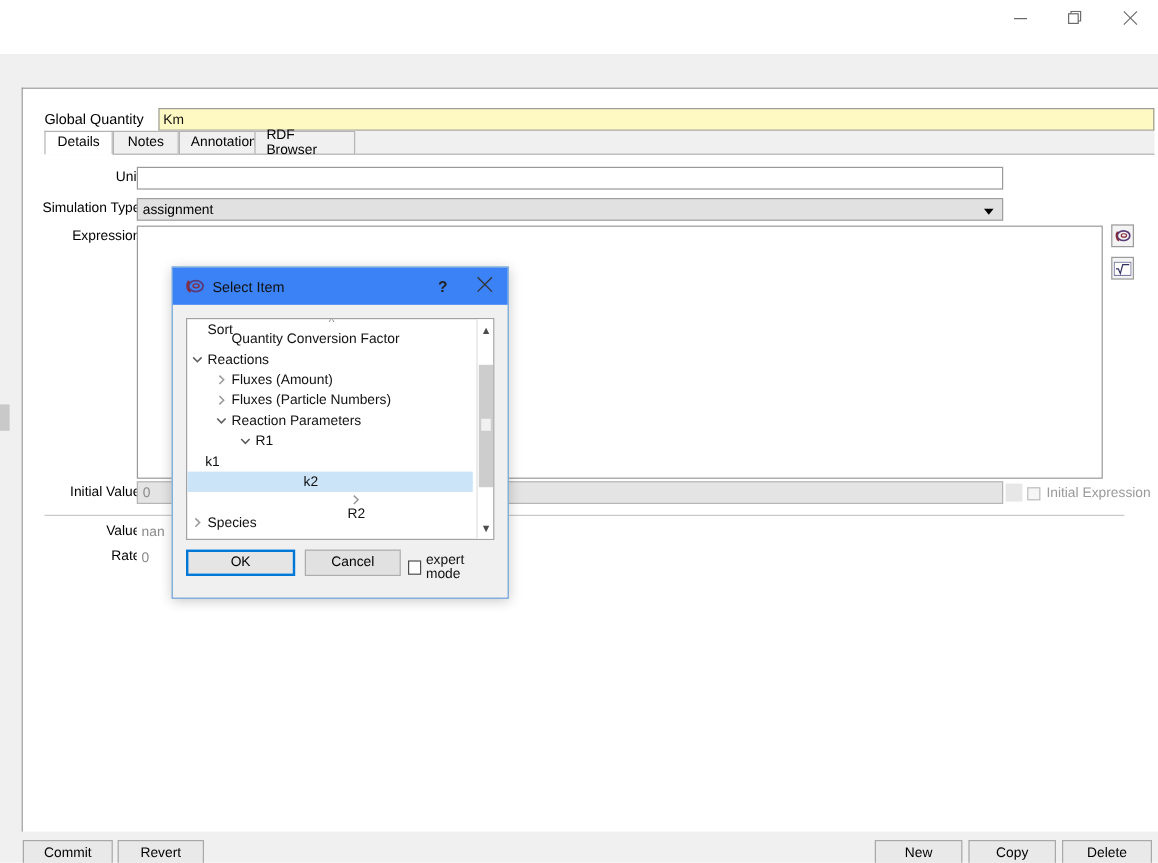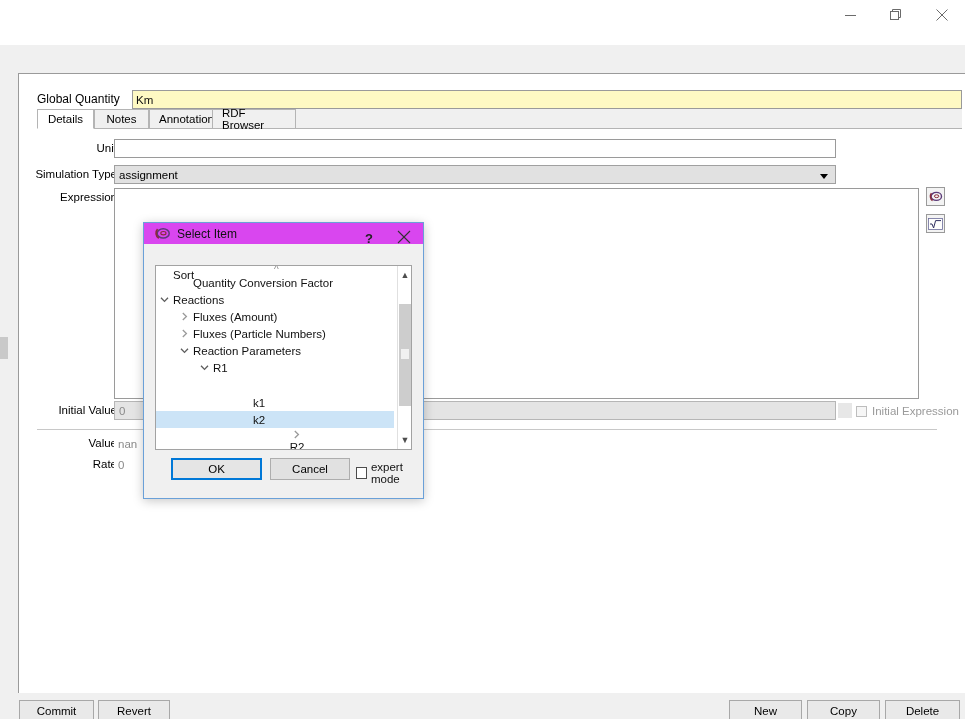--- a/index.html
+++ b/index.html
@@ -196,22 +196,22 @@
   
   .dialog {
     position: absolute;
     left: 143px; top: 222px; width: 281px; height: 277px;
     background: #f0f0f0;
     border: 1px solid #6aa0d8;
     box-sizing: border-box;
     box-shadow: 0 2px 10px rgba(0,0,0,0.22);
   }
   .dlg-title {
-    position: absolute; left: 0; top: 0; width: 279px; height: 21px;
-    background: #d946ef;
+    position: absolute; left: 0; top: 0; width: 279px; height: 31px;
+    background: #3b82f6;
     display: flex; align-items: center;
   }
   .dlg-logo { margin-left: 10px; width: 17px; height: 15px; }
   .dlg-title-text {
     margin-left: 6px; font-size: 12px; color: #111;
   }
   .dlg-help {
     position: absolute; right: 50px; top: 8px;
     font-size: 13px; font-weight: bold; color: #222;
   }
@@ -265,21 +265,21 @@
   .vs-thumb {
     position: absolute; left: 1px; top: 38px; width: 12px; height: 102px;
     background: #cdcdcd;
   }
   .vs-thumb .grip {
     position: absolute; left: 2px; top: 45px; width: 8px; height: 10px;
     background: #f1f1f1;
   }
 
   .dlg-footer {
-    position: absolute; left: 11px; top: 235px; width: 257px; height: 24px; margin-left: 16px;
+    position: absolute; left: 11px; top: 235px; width: 257px; height: 24px;
   }
   .dbtn {
     position: absolute; top: 0; height: 22px;
     background: #e1e1e1;
     border: 1px solid #adadad;
     box-sizing: border-box;
     display: flex; align-items: center; justify-content: center;
     font-size: 11.5px; color: #000;
   }
   .dbtn.focus {
@@ -465,21 +465,21 @@
             <span class="tlabel">Reaction Parameters</span>
           </div>
           <div class="trow" style="padding-left: 42px;">
             <span class="tchev">
               <svg width="9" height="9" viewBox="0 0 9 9">
                 <polyline points="1,2.8 4.5,6.4 8,2.8" fill="none" stroke="#5c5c5c" stroke-width="1.3"></polyline>
               </svg>
             </span>
             <span class="tlabel">R1</span>
           </div>
-          <div class="trow" style="padding-left: 82px; margin-top: 18px;">
+          <div class="trow" style="">
             <span class="tchev blank"></span>
             <span class="tlabel">k1</span>
           </div>
           <div class="trow sel" style="padding-left: 82px;">
             <span class="tchev blank"></span>
             <span class="tlabel">k2</span>
           </div>
           <div class="trow" style="padding-left: 42px; flex-direction: column;">
             <span class="tchev">
               <svg width="9" height="9" viewBox="0 0 9 9">

